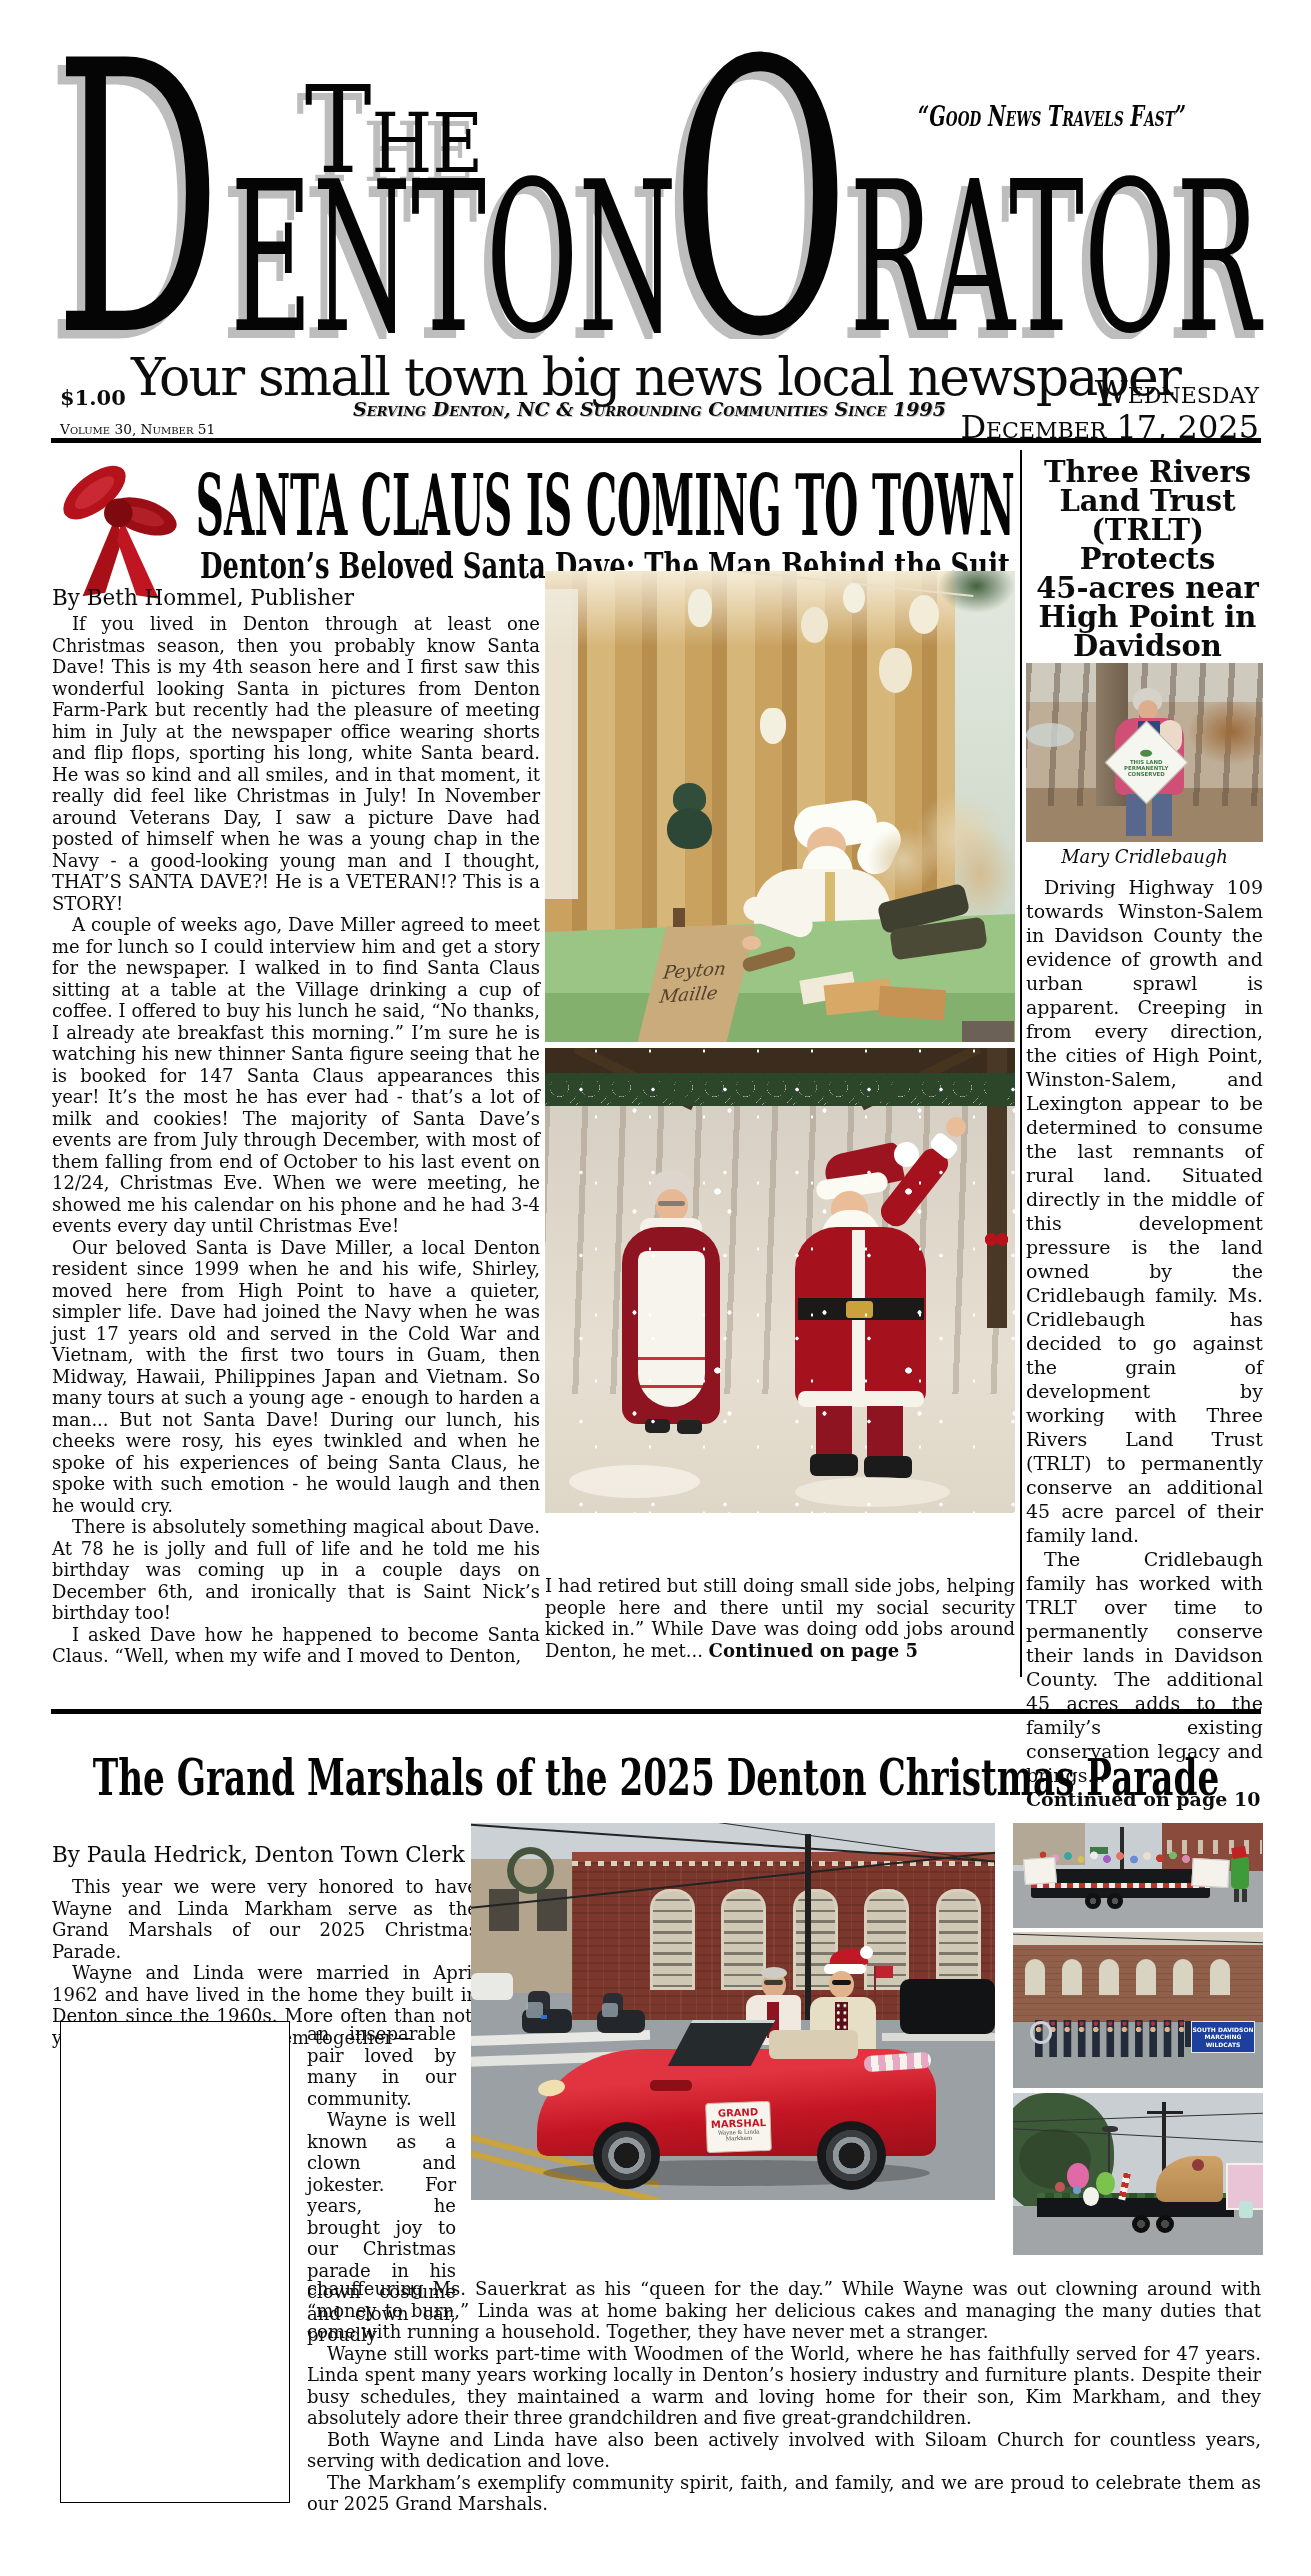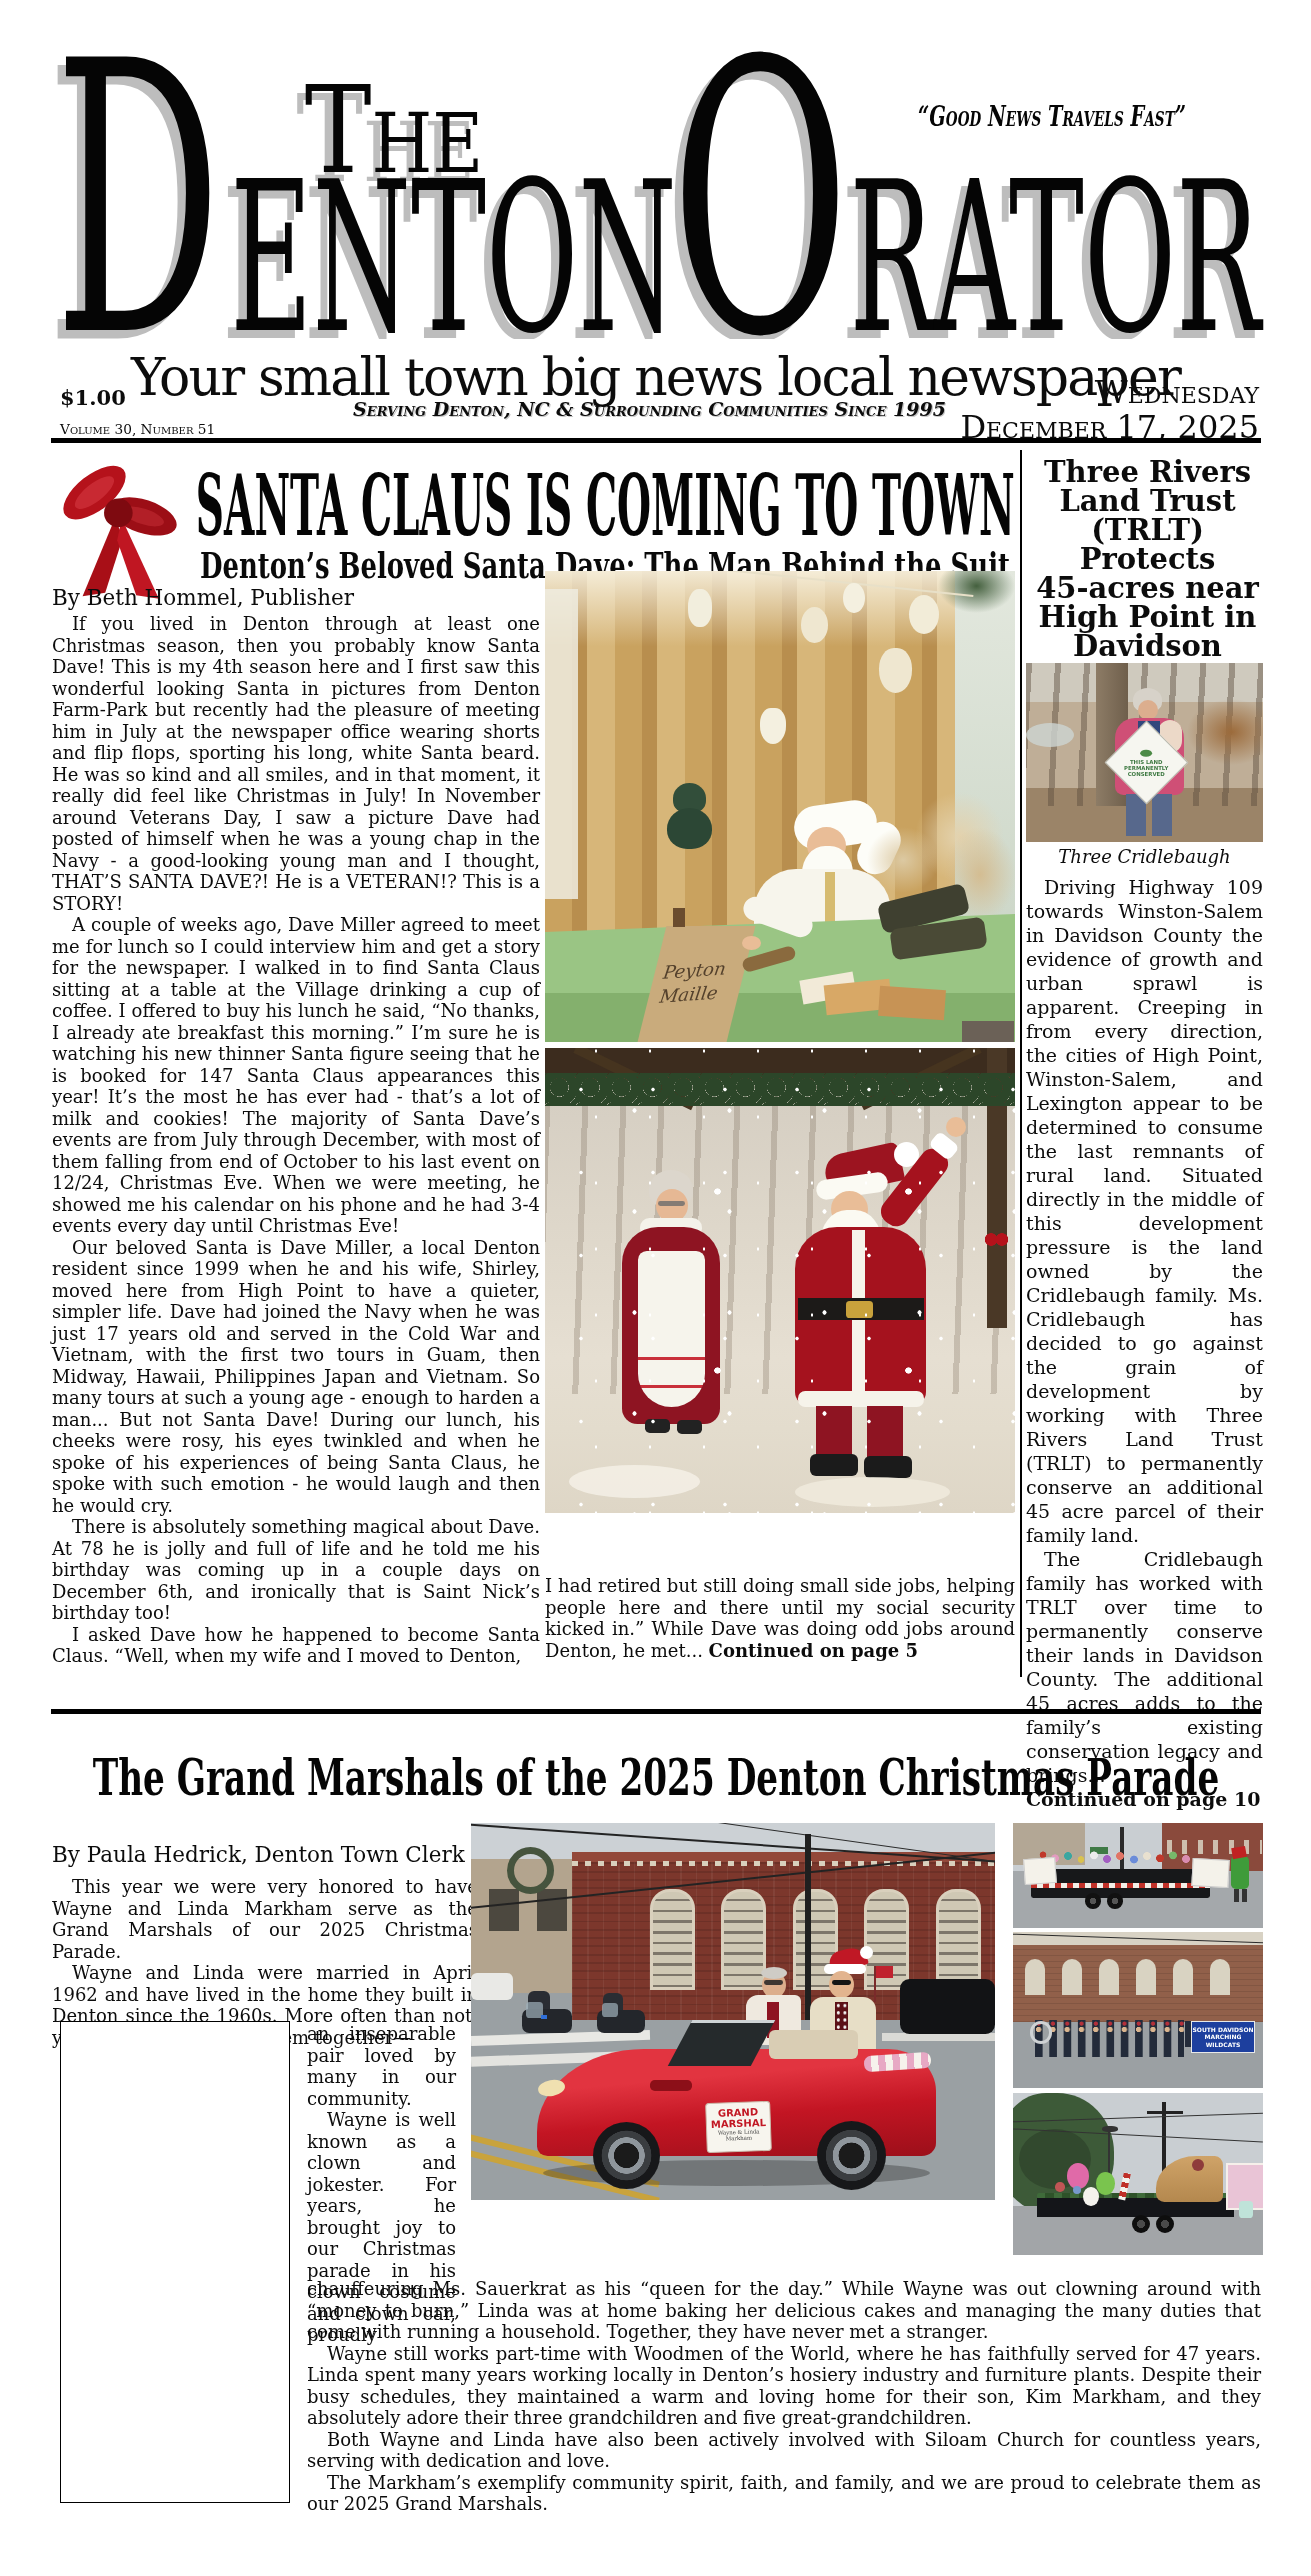--- a/index.html
+++ b/index.html
@@ -194,21 +194,21 @@
     <div style="left:91px;top:70px;width:57px;height:57px;background:#f6f6f0;border:0.6px solid #b9b9ae;transform:rotate(45deg);display:flex;align-items:center;justify-content:center;">
       <div style="position:static;transform:rotate(-45deg);text-align:center;">
         <div style="position:static;display:inline-block;width:12px;height:7.2px;background:#4c8a46;border-radius:50%;"></div>
         <div class="pre" style="position:static;font-family:'DejaVu Sans',sans-serif;font-size:5.4px;line-height:6px;color:#3f7a43;font-weight:bold;">THIS LAND
 PERMANENTLY
 CONSERVED</div>
       </div>
     </div>
   </div>
 
-  <div class="abs cap" style="left:1026px;top:846px;width:237px;">Three Cridlebaugh</div>
+  <div class="abs cap" style="left:1026px;top:846px;width:237px;">Mary Cridlebaugh</div>
 
   <div class="abs sbtext" style="left:1026px;top:875px;width:237px;">
     <p>Driving Highway 109 towards Winston-Salem in Davidson County the evidence of growth and urban sprawl is apparent. Creeping in from every direction, the cities of High Point, Winston-Salem, and Lexington appear to be determined to consume the last remnants of rural land. Situated directly in the middle of this development pressure is the land owned by the Cridlebaugh family. Ms. Cridlebaugh has decided to go against the grain of development by working with Three Rivers Land Trust (TRLT) to permanently conserve an additional 45 acre parcel of their family land.</p>
     <p>The Cridlebaugh family has worked with TRLT over time to permanently conserve their lands in Davidson County. The additional 45 acres adds to the family’s existing conservation legacy and brings...</p>
     <p style="text-indent:0;font-weight:bold;">Continued on page 10</p>
   </div>
 
   <div class="abs rule" style="left:51px;top:1709px;width:1210px;height:5.4px;"></div>
 
   <svg class="abs" style="left:51px;top:1740px;" width="1210" height="72" viewBox="0 0 2030 120">

